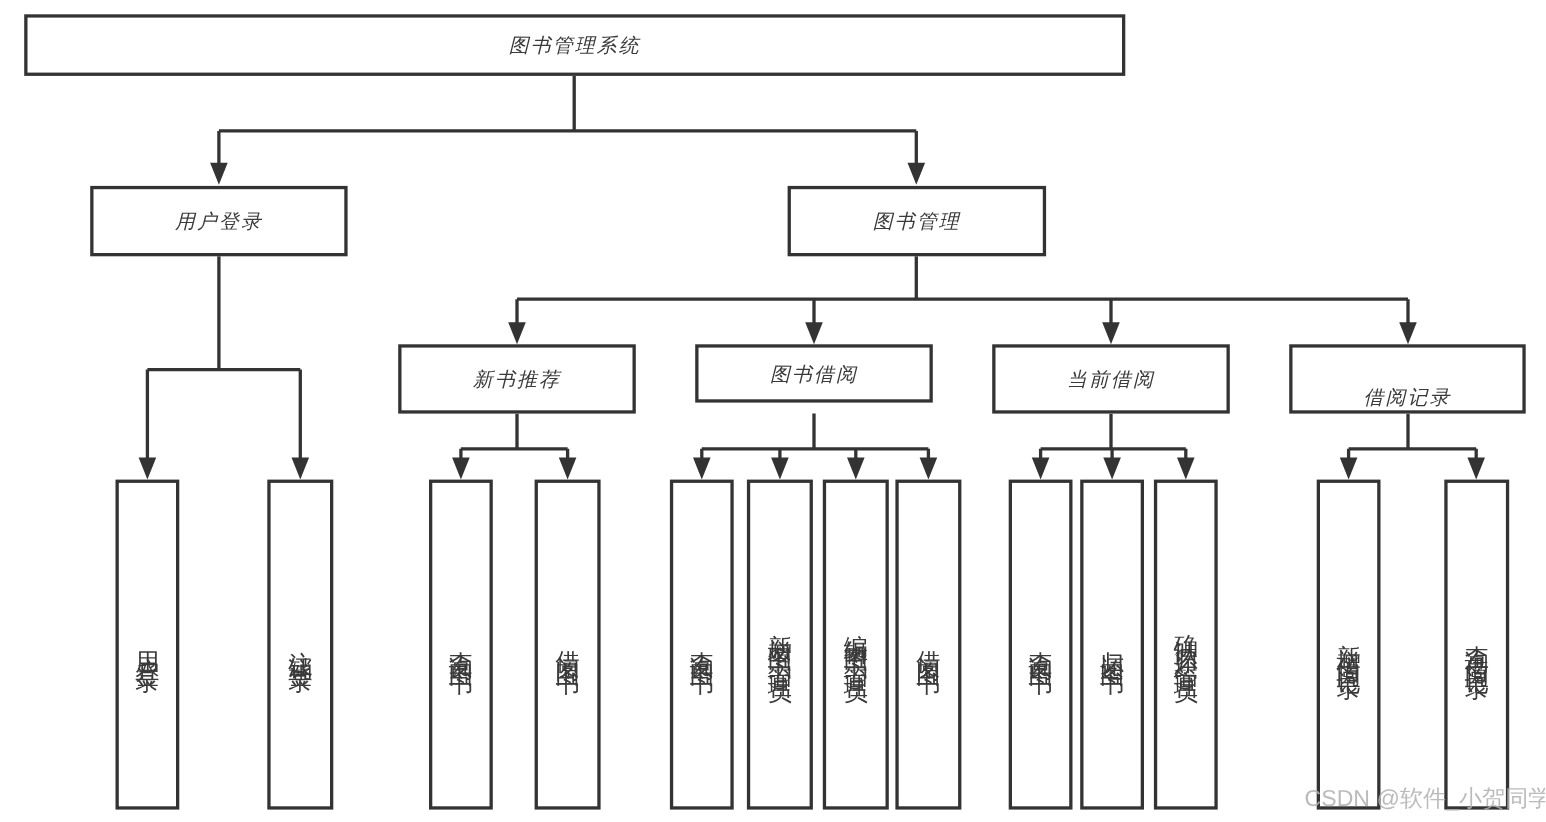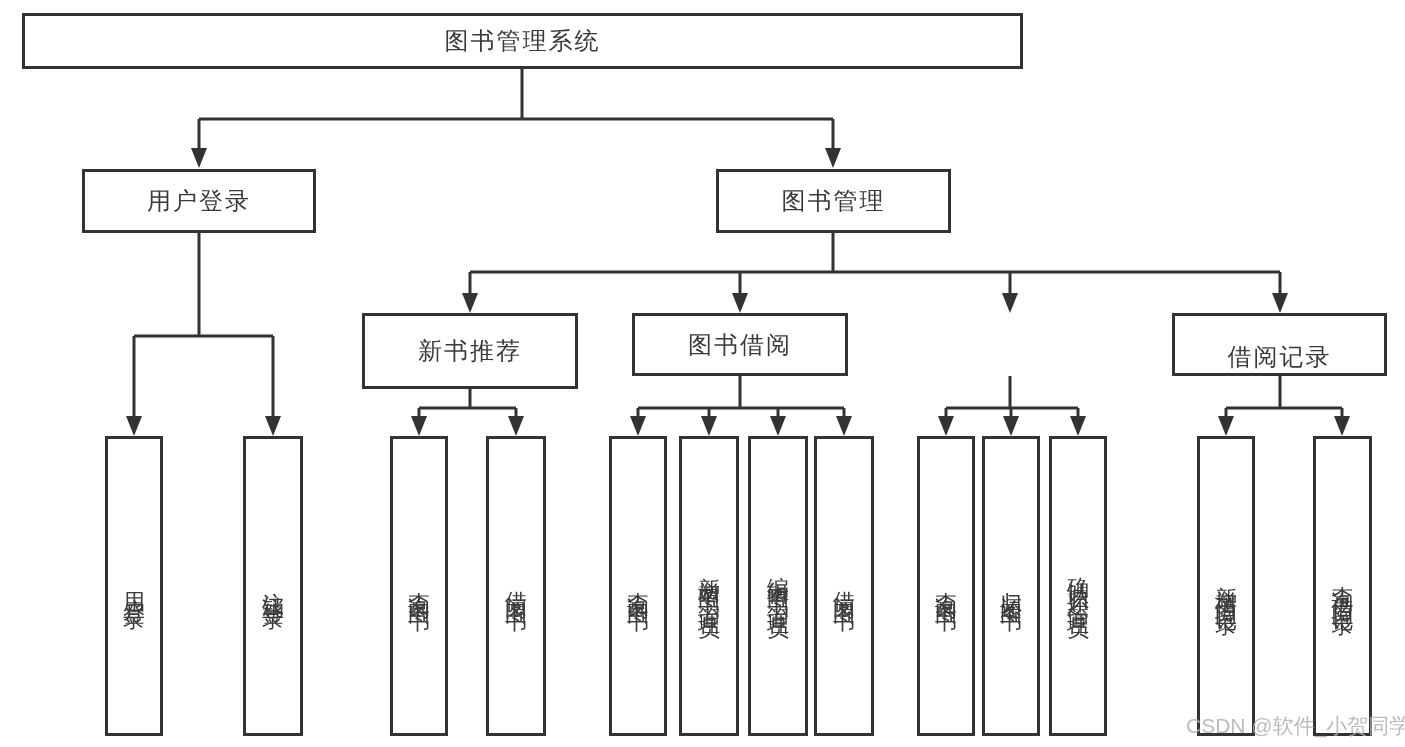--- a/index.html
+++ b/index.html
@@ -31,24 +31,25 @@
   .node{
     position:absolute;
     background:var(--box-fill);
     border:3px solid var(--box-border);
     display:flex;
     align-items:center;
     justify-content:center;
     color:var(--text);
   }
   .node.h span{
-    font-size:24px;
+    font-size:18px;
     letter-spacing:2px;
     white-space:nowrap;
     color:var(--text);
+    font-style:italic;
   }
   .node.v span{
     writing-mode:vertical-rl;
     text-orientation:mixed;
     font-size:22px;
     letter-spacing:6px;
     line-height:1;
     color:var(--text);
   }
   .watermark{
@@ -106,25 +107,28 @@
     <span>图书管理系统</span>
   </div>
 
   <div class="node h" style="left:82px;top:169px;width:234px;height:64px;">
     <span>用户登录</span>
   </div>
   <div class="node h" style="left:716px;top:169px;width:235px;height:64px;align-items:center;">
     <span>图书管理</span>
   </div>
 
-  <div class="node h" style="left:362px;top:313px;width:216px;height:76px;">
+  <div class="node h" style="left:362px;top:313px;width:216px;height:63px;">
     <span>新书推荐</span>
   </div>
-  <div class="node h" style="left:632px;top:313px;width:216px;height:63px;">
+  <div class="node h" style="left:632px;top:313px;width:216px;height:53px;">
     <span>图书借阅</span>
+  </div>
+  <div class="node h" style="left:902px;top:313px;width:216px;height:63px;">
+    <span>当前借阅</span>
   </div>
   <div class="node h" style="left:1172px;top:313px;width:215px;height:63px;align-items:flex-end;">
     <span>借阅记录</span>
   </div>
 
   <div class="node v" style="left:105px;top:436px;width:58px;height:300px;">
     <span>用户登录</span>
   </div>
   <div class="node v" style="left:243px;top:436px;width:60px;height:300px;">
     <span>注销登录</span>

